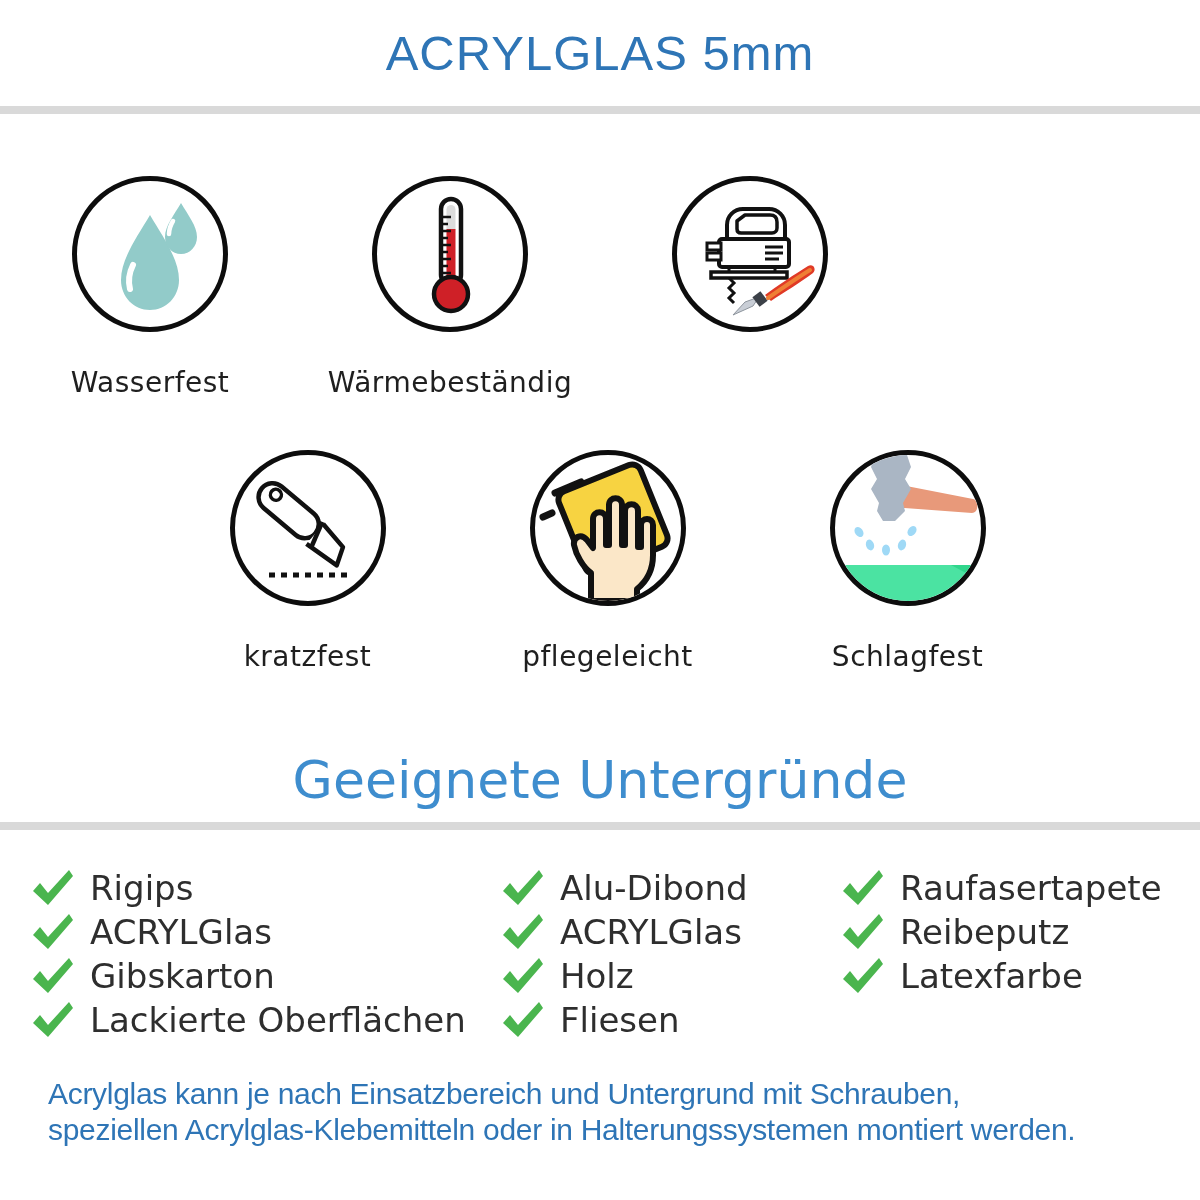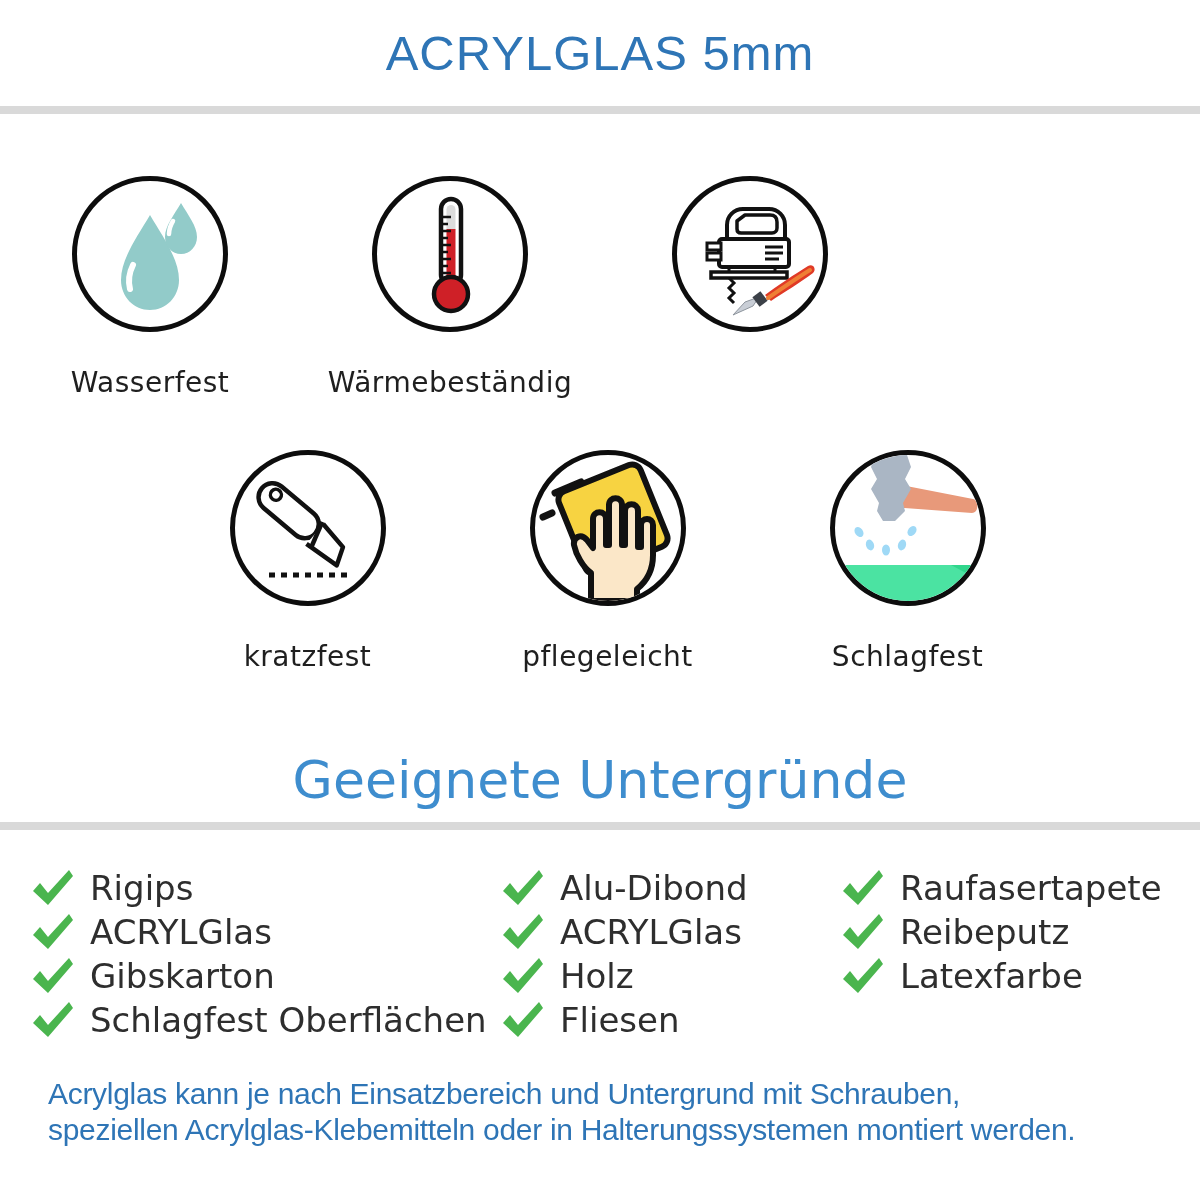--- a/index.html
+++ b/index.html
@@ -192,21 +192,21 @@
       <li class="check-item">
         <svg class="check" viewBox="0 0 44 38">
             <path d="M2,22 L9,14 L17,24 L38,1 L42,7 L17,36 Z" fill="#4ab54e"></path>
           </svg>
         <span class="item-text">Gibskarton</span>
       </li>
       <li class="check-item">
         <svg class="check" viewBox="0 0 44 38">
             <path d="M2,22 L9,14 L17,24 L38,1 L42,7 L17,36 Z" fill="#4ab54e"></path>
           </svg>
-        <span class="item-text">Schlagfest Oberflächen</span>
+        <span class="item-text">Lackierte Oberflächen</span>
       </li>
     </ul>
 
     <ul class="sub-col c2">
       <li class="check-item">
         <svg class="check" viewBox="0 0 44 38">
             <path d="M2,22 L9,14 L17,24 L38,1 L42,7 L17,36 Z" fill="#4ab54e"></path>
           </svg>
         <span class="item-text">Alu-Dibond</span>
       </li>

